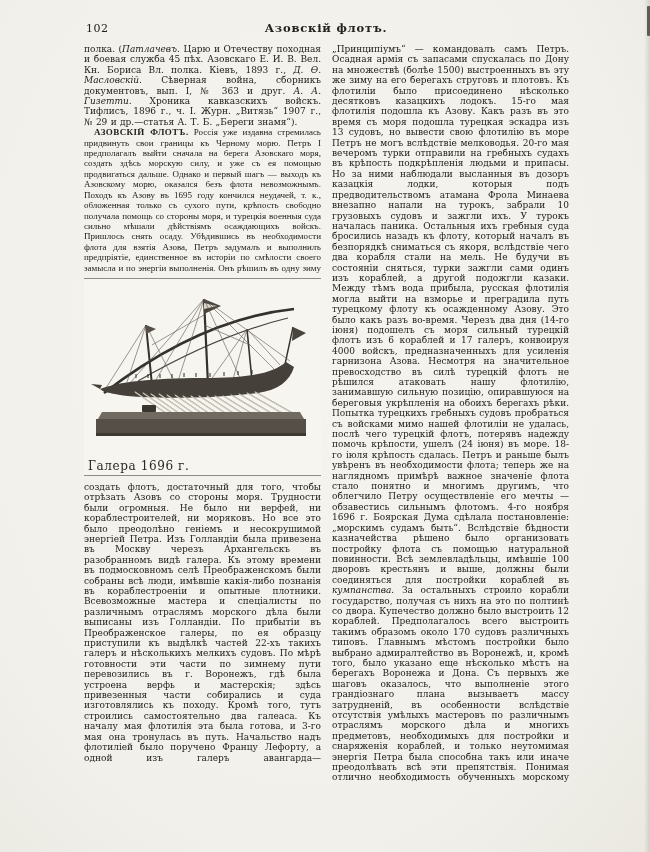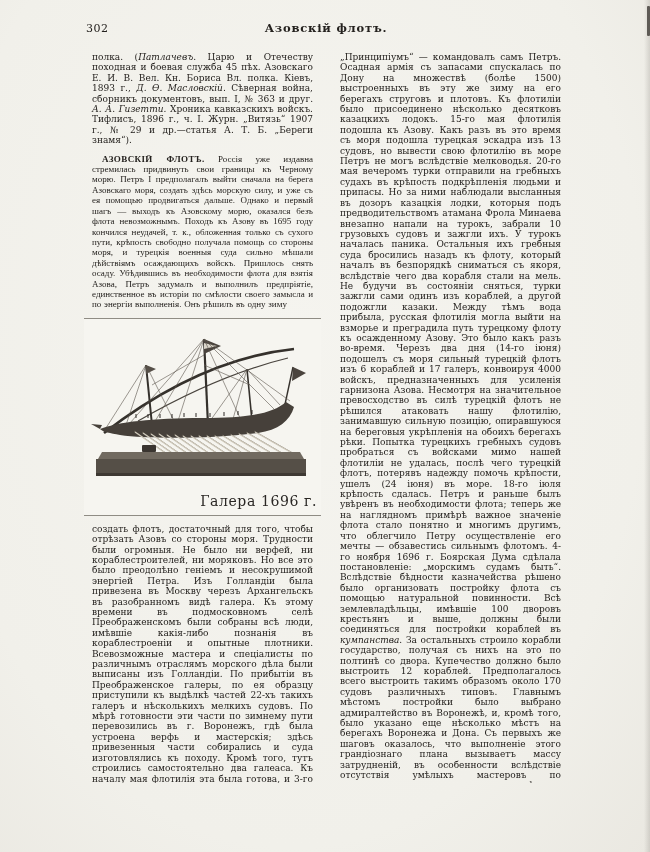--- a/index.html
+++ b/index.html
@@ -23,60 +23,60 @@
     position:absolute; left:84px; width:484px; top:21px;
     text-align:center; font-weight:bold; font-size:11.5px; letter-spacing:0.8px;
   }
   
   .col {
     position:absolute; top:44px; width:237px; height:739px; overflow:hidden;
   }
   .col-left  { left:84px; }
   .col-right { left:332px; }
   p.body-text {
-    margin:8px; font-size:9px; line-height:10.4px;
+    margin:0; font-size:9px; line-height:10.4px;
     text-align:justify; word-spacing:0.5px;
   }
   p.cont { text-align-last: justify; }
   .run-b { font-weight:bold; letter-spacing:0.4px; }
   .run-i { font-style:italic; }
   .indent { text-indent:10px;font-family:Liberation Serif, serif; }
   
   .figure-frame {
     box-sizing:border-box;
     width:239px; margin:5px 0 6px -1px;
     border:1px solid #8f8c84;
     background:#f6f5f0;
     padding:6px 4px 3px 4px;
     height:198px;
   }
   .figure-art { display:block; margin:0 auto; }
   .figure-caption {
-    text-align:right; font-size:14px; letter-spacing:0.6px;
-    margin-top:3px; color:#2a2724;
+    text-align:left; font-size:12px; letter-spacing:0.6px;
+    margin-top:9px; color:#2a2724;
   }
   
   .scan-artifact {
     position:absolute; right:0; top:6px; width:3px; height:30px;
     background:#45423d; border-radius:1px; opacity:0.85;
   }
   .edge-shade {
     position:absolute; right:0; top:0; width:6px; height:852px;
     background:linear-gradient(to left, rgba(90,85,78,0.18), rgba(90,85,78,0));
   }
 </style>
 </head>
 <body>
 
 <div class="page">
 
   <div class="scan-artifact"></div>
   <div class="edge-shade"></div>
 
-  <div class="page-number">302</div>
+  <div class="page-number">102</div>
   <div class="running-title">Азовскій флотъ.</div>
 
   <div class="col col-left">
     <p class="body-text"><span>полка. (</span><span class="run-i">Патлачевъ.</span><span> Царю и Отечеству походная и боевая служба 45 пѣх. Азовскаго Е. И. В. Вел. Кн. Бориса Вл. полка. Кіевъ, 1893 г., </span><span class="run-i">Д. Ѳ. Масловскій.</span><span> Сѣверная война, сборникъ документовъ, вып. I, № 363 и друг. </span><span class="run-i">А. А. Гизетти.</span><span> Хроника кавказскихъ войскъ. Тифлисъ, 1896 г., ч. I. Журн. „Витязь“ 1907 г., № 29 и др.—статья А. Т. Б. „Береги знамя“).</span></p>
     <p class="body-text indent"><span class="run-b">АЗОВСКІЙ ФЛОТЪ.</span><span> Россія уже издавна стремилась придвинуть свои границы къ Черному морю. Петръ I предполагалъ выйти сначала на берега Азовскаго моря, создать здѣсь морскую силу, и уже съ ея помощью продвигаться дальше. Однако и первый шагъ — выходъ къ Азовскому морю, оказался безъ флота невозможнымъ. Походъ къ Азову въ 1695 году кончился неудачей, т. к., обложенная только съ сухого пути, крѣпость свободно получала помощь со стороны моря, и турецкія военныя суда сильно мѣшали дѣйствіямъ осаждающихъ войскъ. Пришлось снять осаду. Убѣдившись въ необходимости флота для взятія Азова, Петръ задумалъ и выполнилъ предпріятіе, единственное въ исторіи по смѣлости своего замысла и по энергіи выполненія. Онъ рѣшилъ въ одну зиму</span></p>
 
     <div class="figure-frame">
       <svg class="figure-art" width="225" height="165" viewBox="0 0 225 165" xmlns="http://www.w3.org/2000/svg">
 
         <path d="M14,108 Q110,34 204,24" fill="none" stroke="#35312c" stroke-width="2.6"></path>

